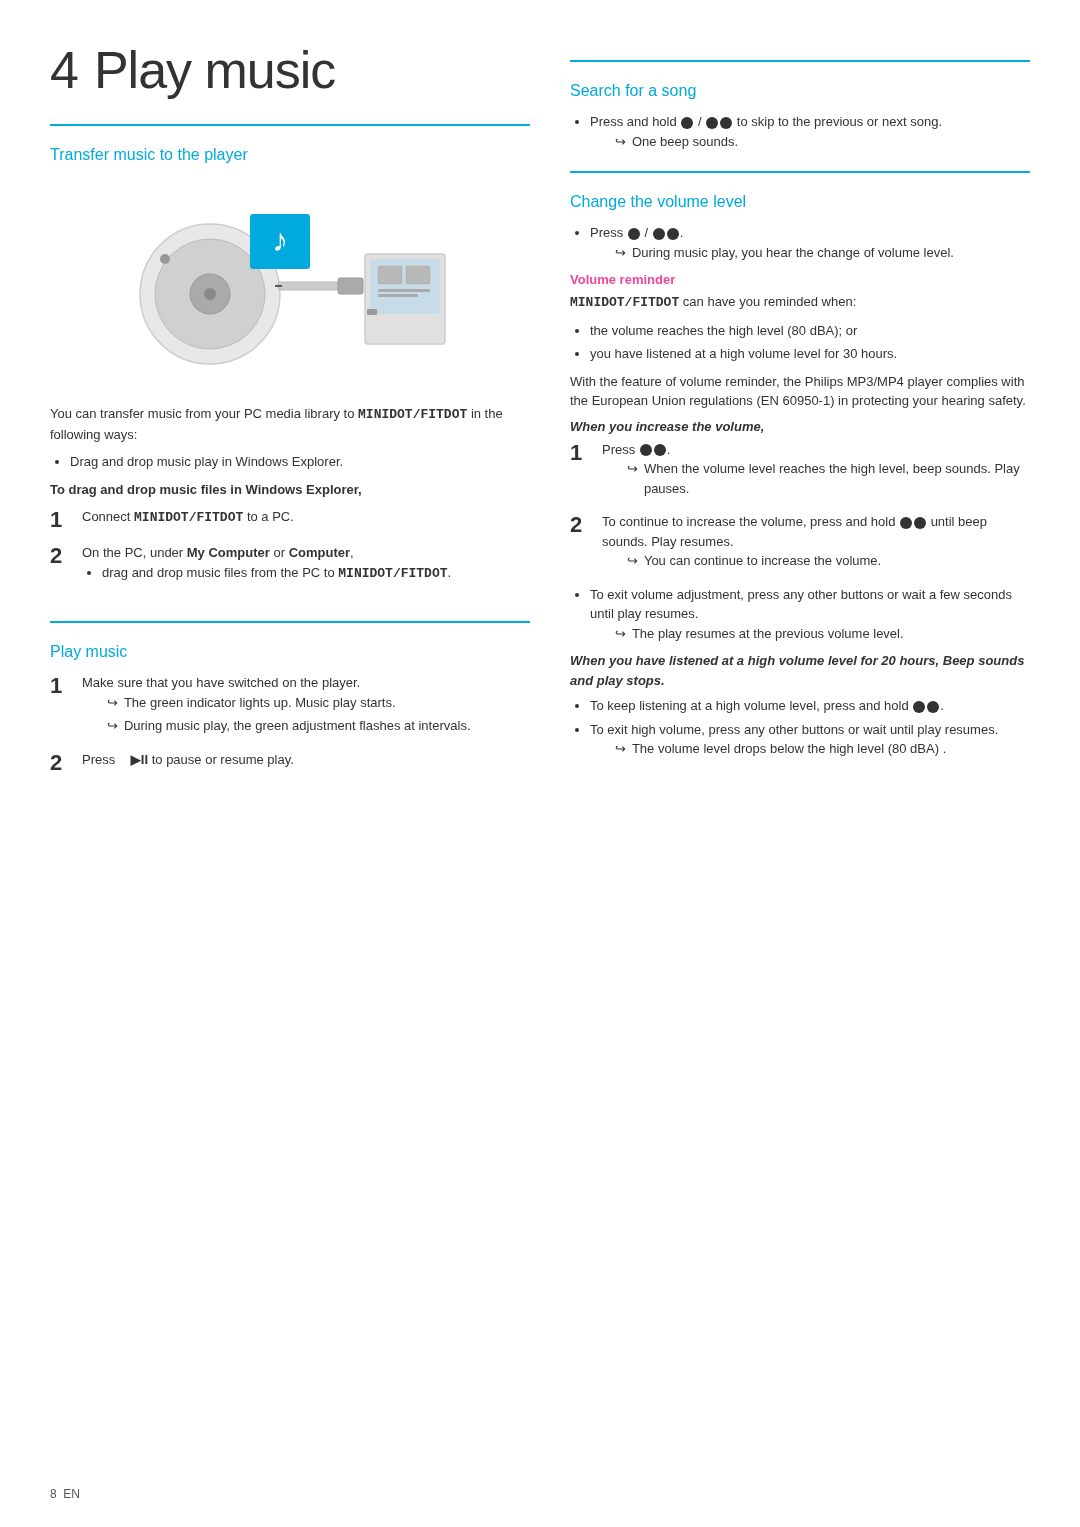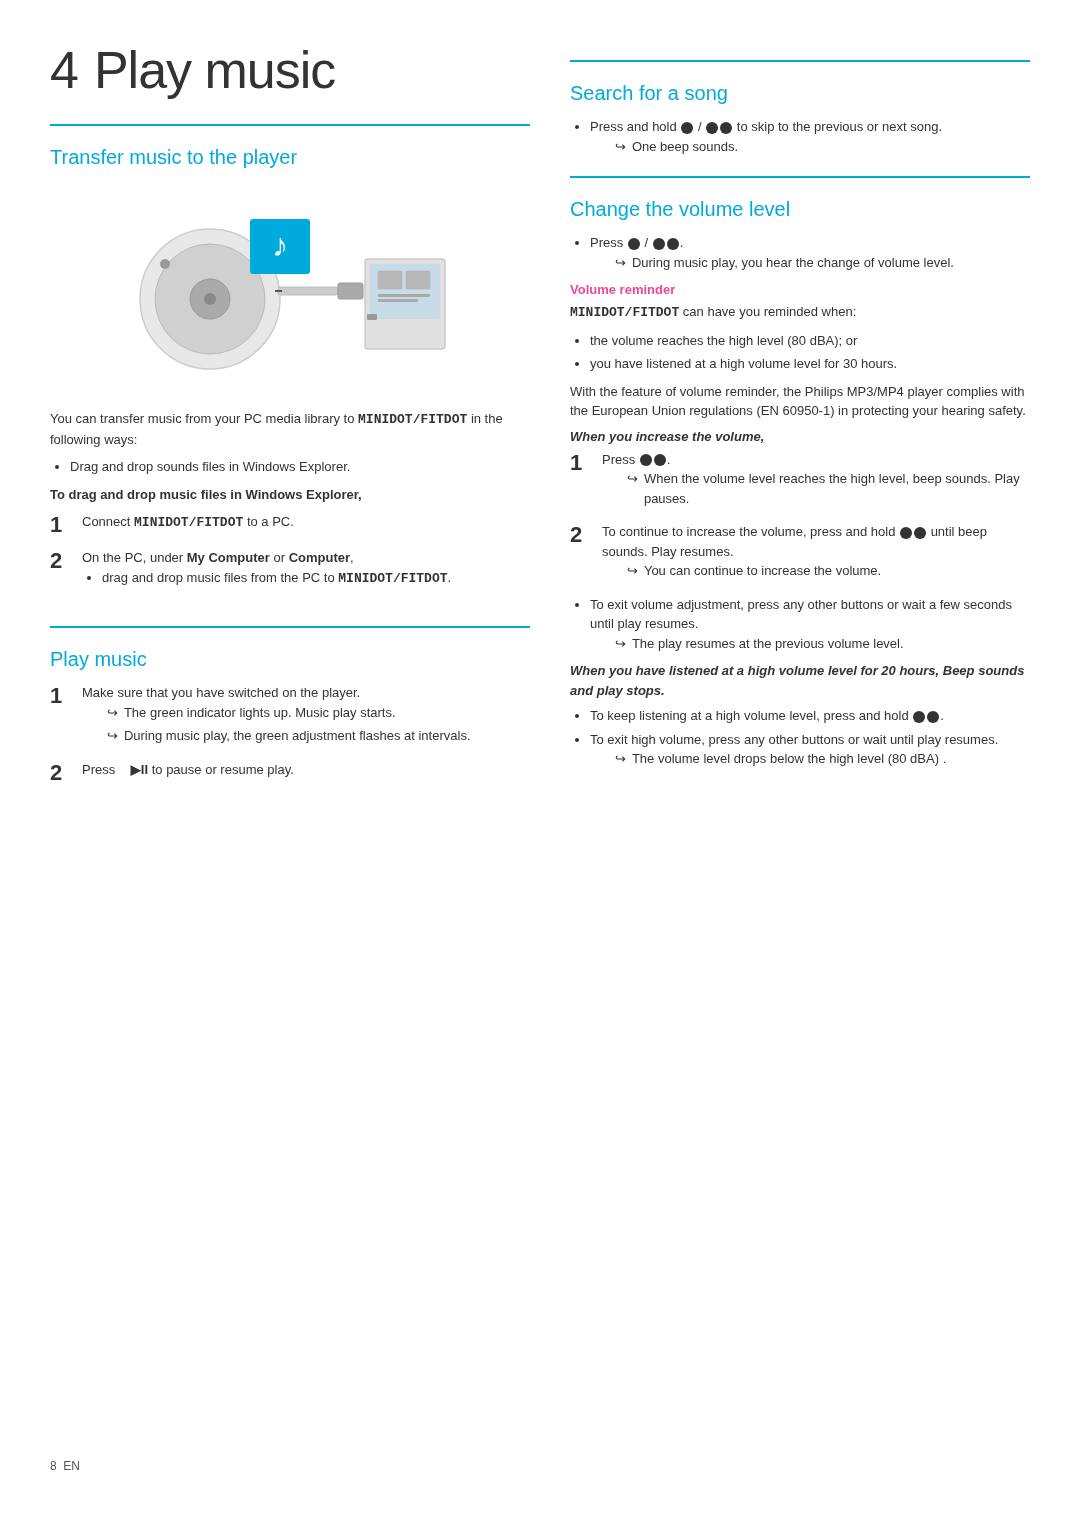--- a/index.html
+++ b/index.html
@@ -34,21 +34,21 @@
       font-weight: 300;
       color: #333;
       margin-right: 15px;
     }
     hr.divider {
       border: none;
       border-top: 2px solid #00aadd;
       margin: 20px 0;
     }
     .section-title {
-      font-size: 20px;
+      font-size: 16px;
       font-weight: 400;
       color: #00aadd;
       margin-bottom: 12px;
     }
     .subsection-title {
       font-size: 13px;
       font-weight: bold;
       color: #ec4899;
       margin: 10px 0 5px;
     }
@@ -175,21 +175,21 @@
           <text x="150" y="57" text-anchor="middle" font-size="32" fill="white">♪</text>
 
           <line x1="145" y1="92" x2="152" y2="92" stroke="#555" stroke-width="2" marker-end="url(#arr)"></line>
         </svg>
       </div>
 
       <p>
         <span>You can transfer music from your PC media library to</span> <span class="device-name">MINIDOT/FITDOT</span><span> in the following ways:</span>
       </p>
       <ul>
-        <li>Drag and drop sounds files in Windows Explorer.</li>
+        <li>Drag and drop music play in Windows Explorer.</li>
       </ul>
 
       <p class="bold-text">To drag and drop music files in Windows Explorer,</p>
 
       <div class="numbered-step">
         <div class="step-number">1</div>
         <div class="step-content">
           Connect <span class="device-name">MINIDOT/FITDOT</span> to a PC.
         </div>
       </div>
@@ -321,15 +321,15 @@
           <div class="arrow-item">
             <span class="arrow">↪</span>
             <span class="arrow-text">The volume level drops below the high level (80 dBA) .</span>
           </div>
         </li>
       </ul>
     </div>
   </div>
 </div>
 
-<div style="position:absolute; bottom:54px; left:50px; font-size:12px; color:#555;">
+<div style="position:absolute; bottom:26px; left:50px; font-size:12px; color:#555;">
   <span>8</span>&nbsp;&nbsp;<span>EN</span>
 </div>
 
 </body></html>

